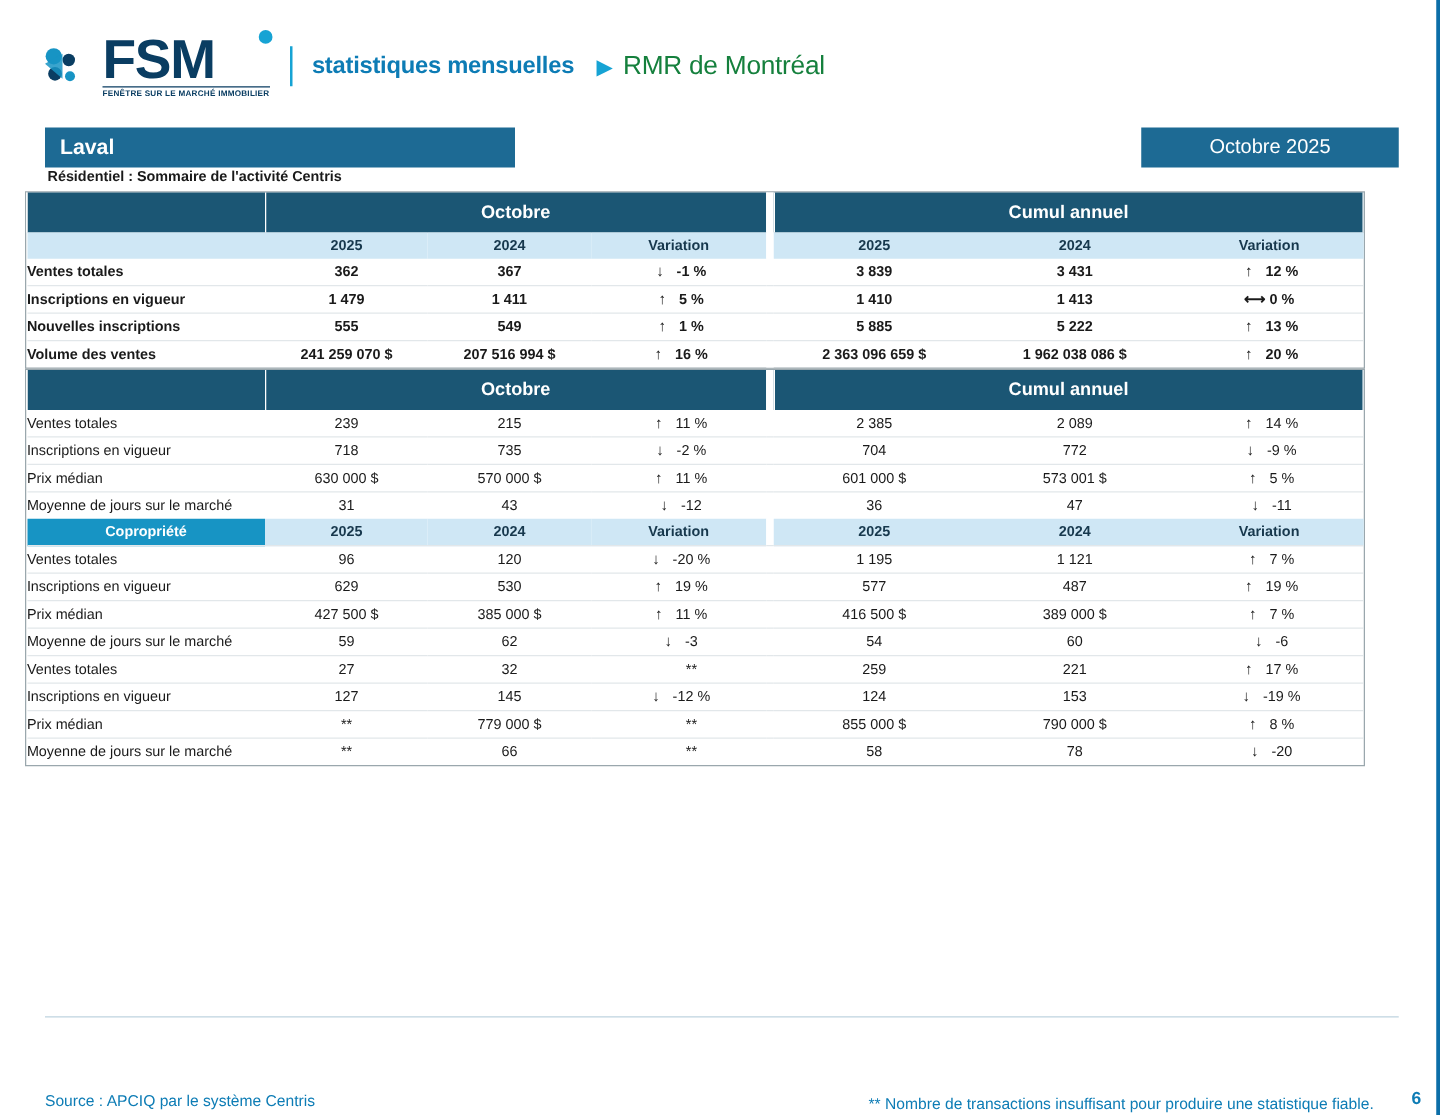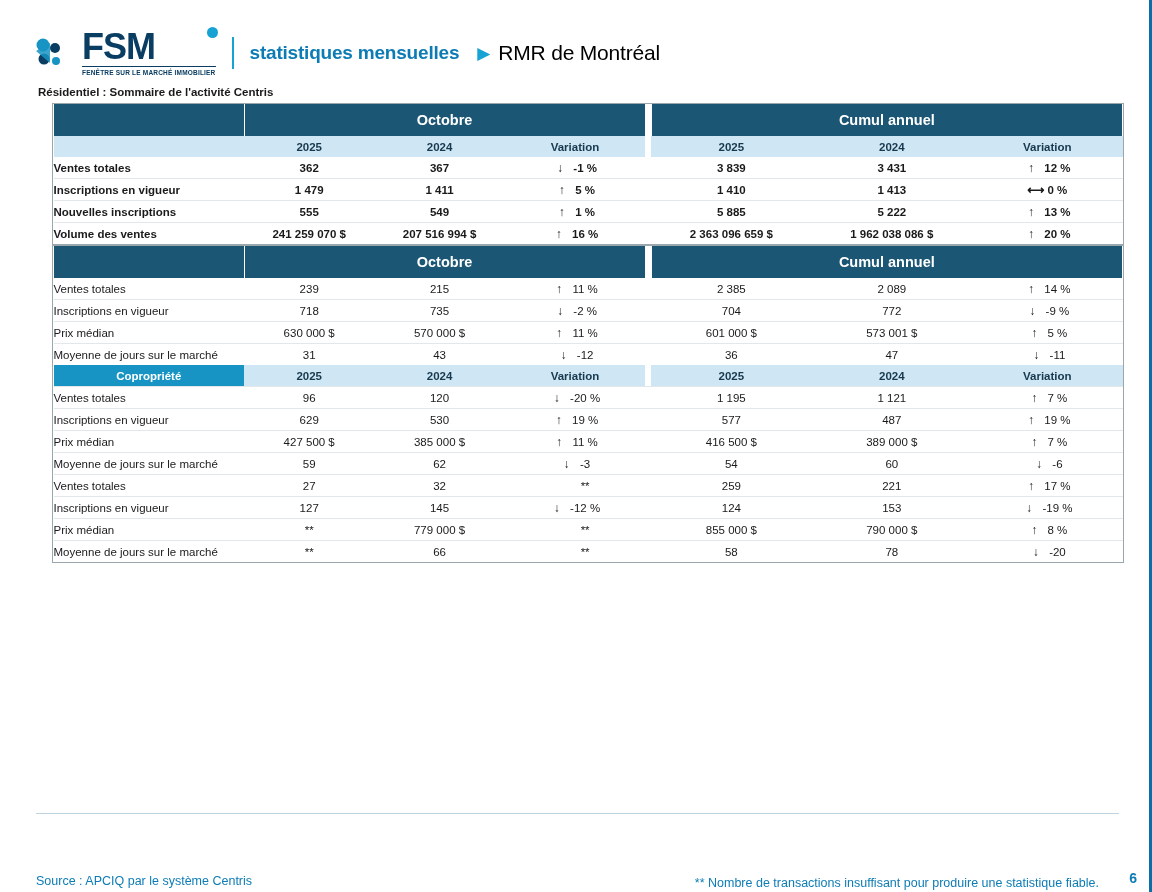--- a/index.html
+++ b/index.html
@@ -38,21 +38,21 @@
     margin-right: 6px;
   }
   .logo-mark svg { display: block; }
   .logo-text {
     display: flex;
     flex-direction: column;
     justify-content: center;
     margin-right: 14px;
   }
   .logo-fsm {
-    font-size: 36px;
+    font-size: 44px;
     font-weight: bold;
     color: #0a3d62;
     letter-spacing: -1px;
     line-height: 0.95;
     position: relative;
   }
   .logo-dot {
     position: absolute;
     width: 11px;
     height: 11px;
@@ -83,21 +83,21 @@
     letter-spacing: -0.2px;
   }
   .h-arrow {
     color: #16a3d4;
     font-size: 17px;
     margin: 0 8px 0 18px;
     line-height: 1;
   }
   .h-region {
     font-size: 21px;
-    color: #000000;
+    color: #15803d;
     letter-spacing: -0.2px;
   }
 
   
   .titlebar {
     margin: 18px 30px 0 36px;
     display: flex;
     justify-content: space-between;
     align-items: stretch;
     height: 32px;
@@ -196,21 +196,21 @@
     font-size: 12px;
     line-height: 1;
   }
   .arrow.up { color: #1a1a1a; }
   .arrow.down { color: #1a1a1a; }
   .arrow.flat { color: #1a1a1a; letter-spacing: -1px; }
 
   
   .tbl-wrap {
     border: 1px solid #9aa7ad;
-    margin-left: 52px;
+    margin-left: 20px;
     width: 1072px;
     box-sizing: border-box;
   }
   .tbl-wrap table.stat {
     margin-left: 0;
     width: 100%;
   }
   .sep-col {
     background: #ffffff;
     width: 6px;
@@ -265,20 +265,24 @@
     <div class="logo-text">
       <div class="logo-fsm">FSM<span class="logo-dot"></span></div>
       <div class="logo-sub">FENÊTRE SUR LE MARCHÉ IMMOBILIER</div>
     </div>
     <div class="vbar"></div>
     <div class="h-stat">statistiques mensuelles</div>
     <div class="h-arrow">▶</div>
     <div class="h-region">RMR de Montréal</div>
   </div>
 
+  <div class="titlebar">
+    <div class="city-band">Laval</div>
+    <div class="date-band">Octobre 2025</div>
+  </div>
 
   <div class="section-caption">Résidentiel : Sommaire de l'activité Centris</div>
 
   <div class="tbl-wrap">
   <table class="stat">
     <colgroup>
       <col style="width:190px">
       <col style="width:130px">
           <col style="width:130px">
           <col style="width:140px">

